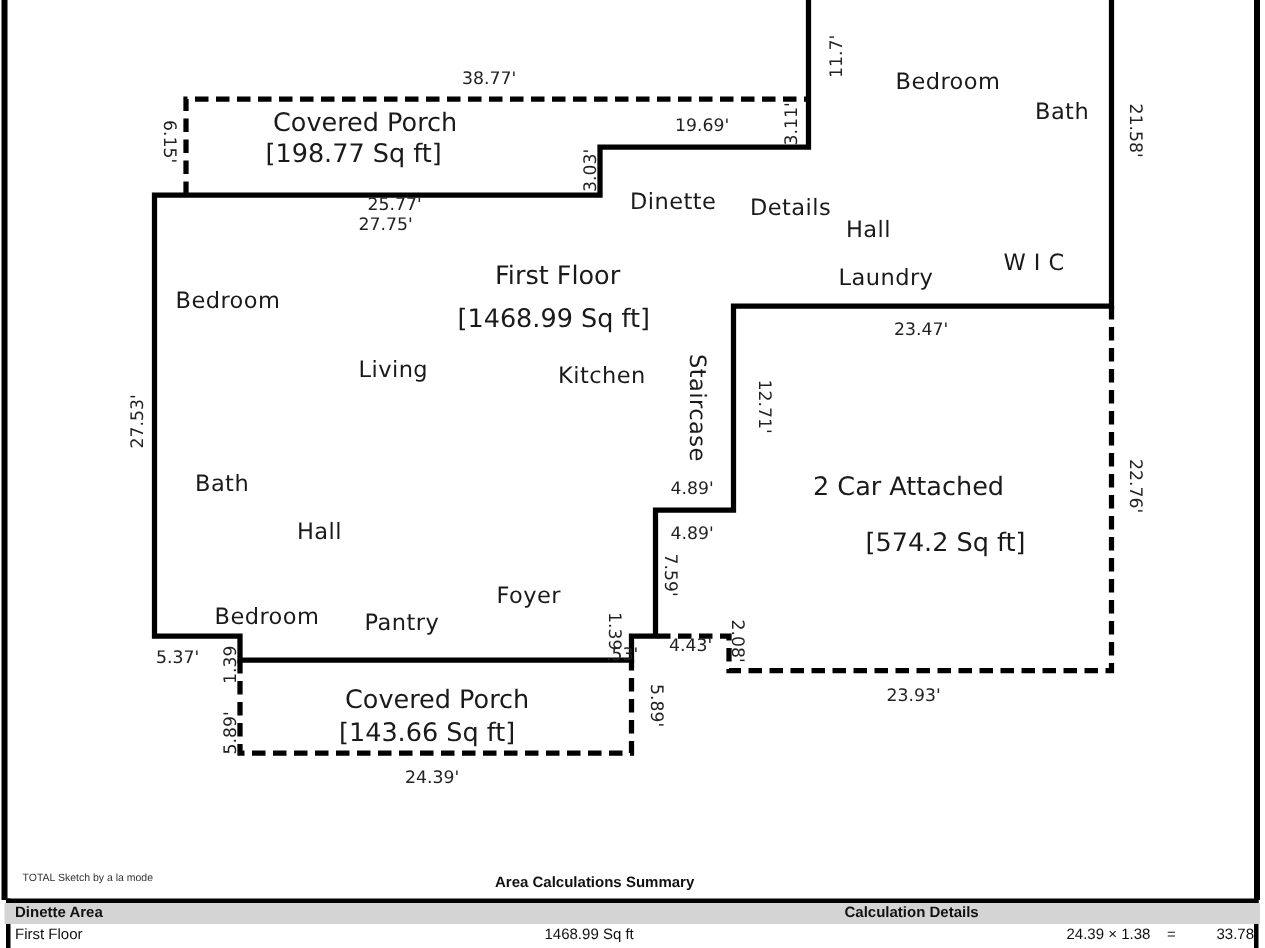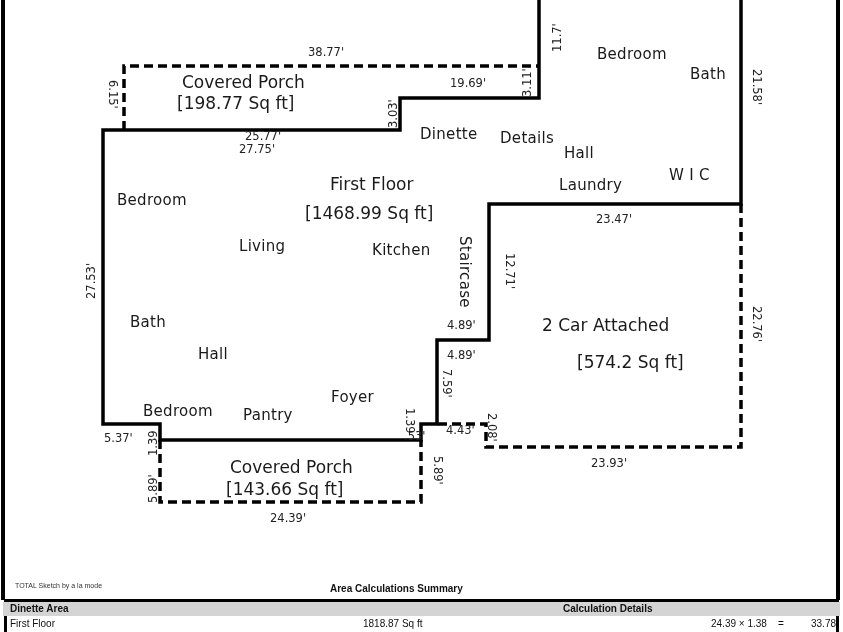--- a/index.html
+++ b/index.html
@@ -93,17 +93,17 @@
 <div class="footer-credit">TOTAL Sketch by a la mode</div>
 <div class="footer-title">Area Calculations Summary</div>
 
 <div class="table-frame"></div>
 <div class="tbl-head">
   <span class="cell" style="left:7px">Dinette Area</span>
   <span class="cell" style="left:560px">Calculation Details</span>
 </div>
 <div class="tbl-row">
   <span class="cell" style="left:7px">First Floor</span>
-  <span class="cell" style="left:360px">1818.87 Sq ft</span>
+  <span class="cell" style="left:360px">1468.99 Sq ft</span>
   <span class="cell" style="left:708px">24.39 × 1.38</span>
   <span class="cell" style="left:775px">=</span>
   <span class="cell" style="left:808px">33.78</span>
 </div>
 
 </body></html>

